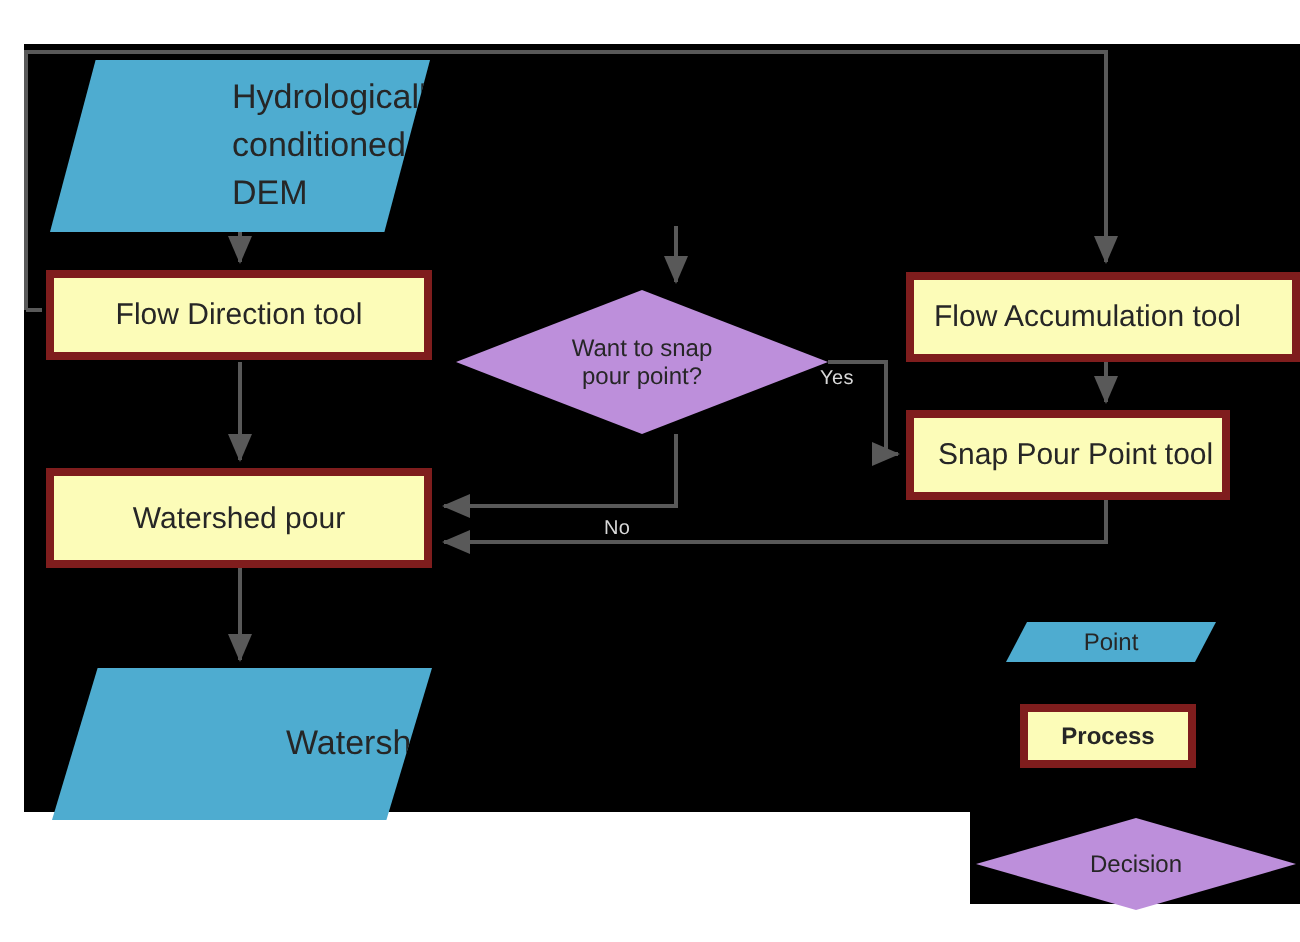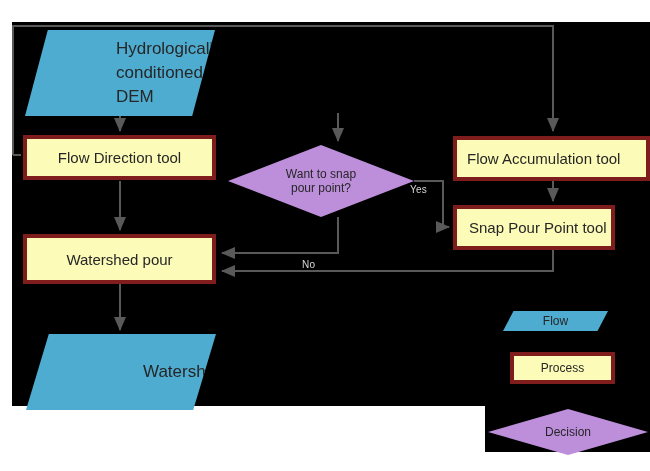--- a/index.html
+++ b/index.html
@@ -112,22 +112,23 @@
 
   
   #legend-data {
     left: 503px; top: 311px; width: 105px; height: 20px;
     font-size: 12px;
     padding-left: 0;
     justify-content: center;
     clip-path: polygon(10% 0%, 100% 0%, 90% 100%, 0% 100%);
   }
   #legend-process {
-    left: 510px; top: 352px; width: 105px; height: 32px;
-    font-size: 12px;
+    left: 510px; top: 352px; width: 88px; height: 32px;
+    font-size: 12px;
+    font-weight: bold;
   }
   #legend-decision {
     left: 488px; top: 409px; width: 160px; height: 46px;
     font-size: 12px;
   }
 
   
   .edge-label {
     position: absolute;
     font-size: 10px;
@@ -198,19 +199,19 @@
 
   <div id="node-snap-pour" class="node process">Snap Pour Point tool</div>
 
   <div id="node-watershed-tool" class="node process">Watershed pour</div>
 
   <div id="node-watershed" class="node data-shape">Watershed</div>
 
   <span class="edge-label" id="label-yes">Yes</span>
   <span class="edge-label" id="label-no">No</span>
 
-  <div id="legend-data" class="node data-shape">Flow</div>
+  <div id="legend-data" class="node data-shape">Point</div>
 
   <div id="legend-process" class="node process">Process</div>
 
   <div id="legend-decision" class="node decision">Decision</div>
 
 </div>
 
 </body></html>

